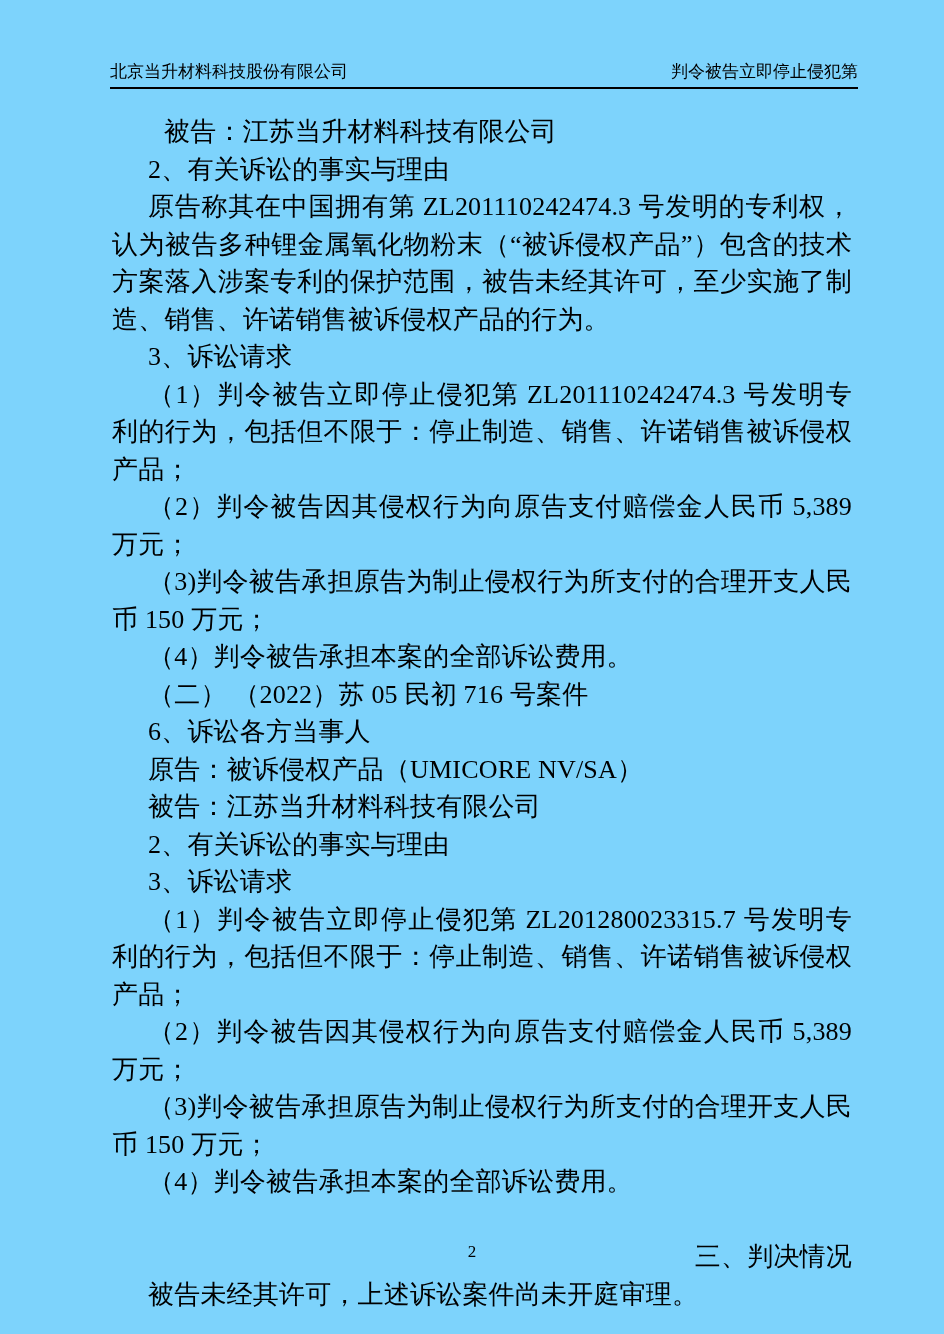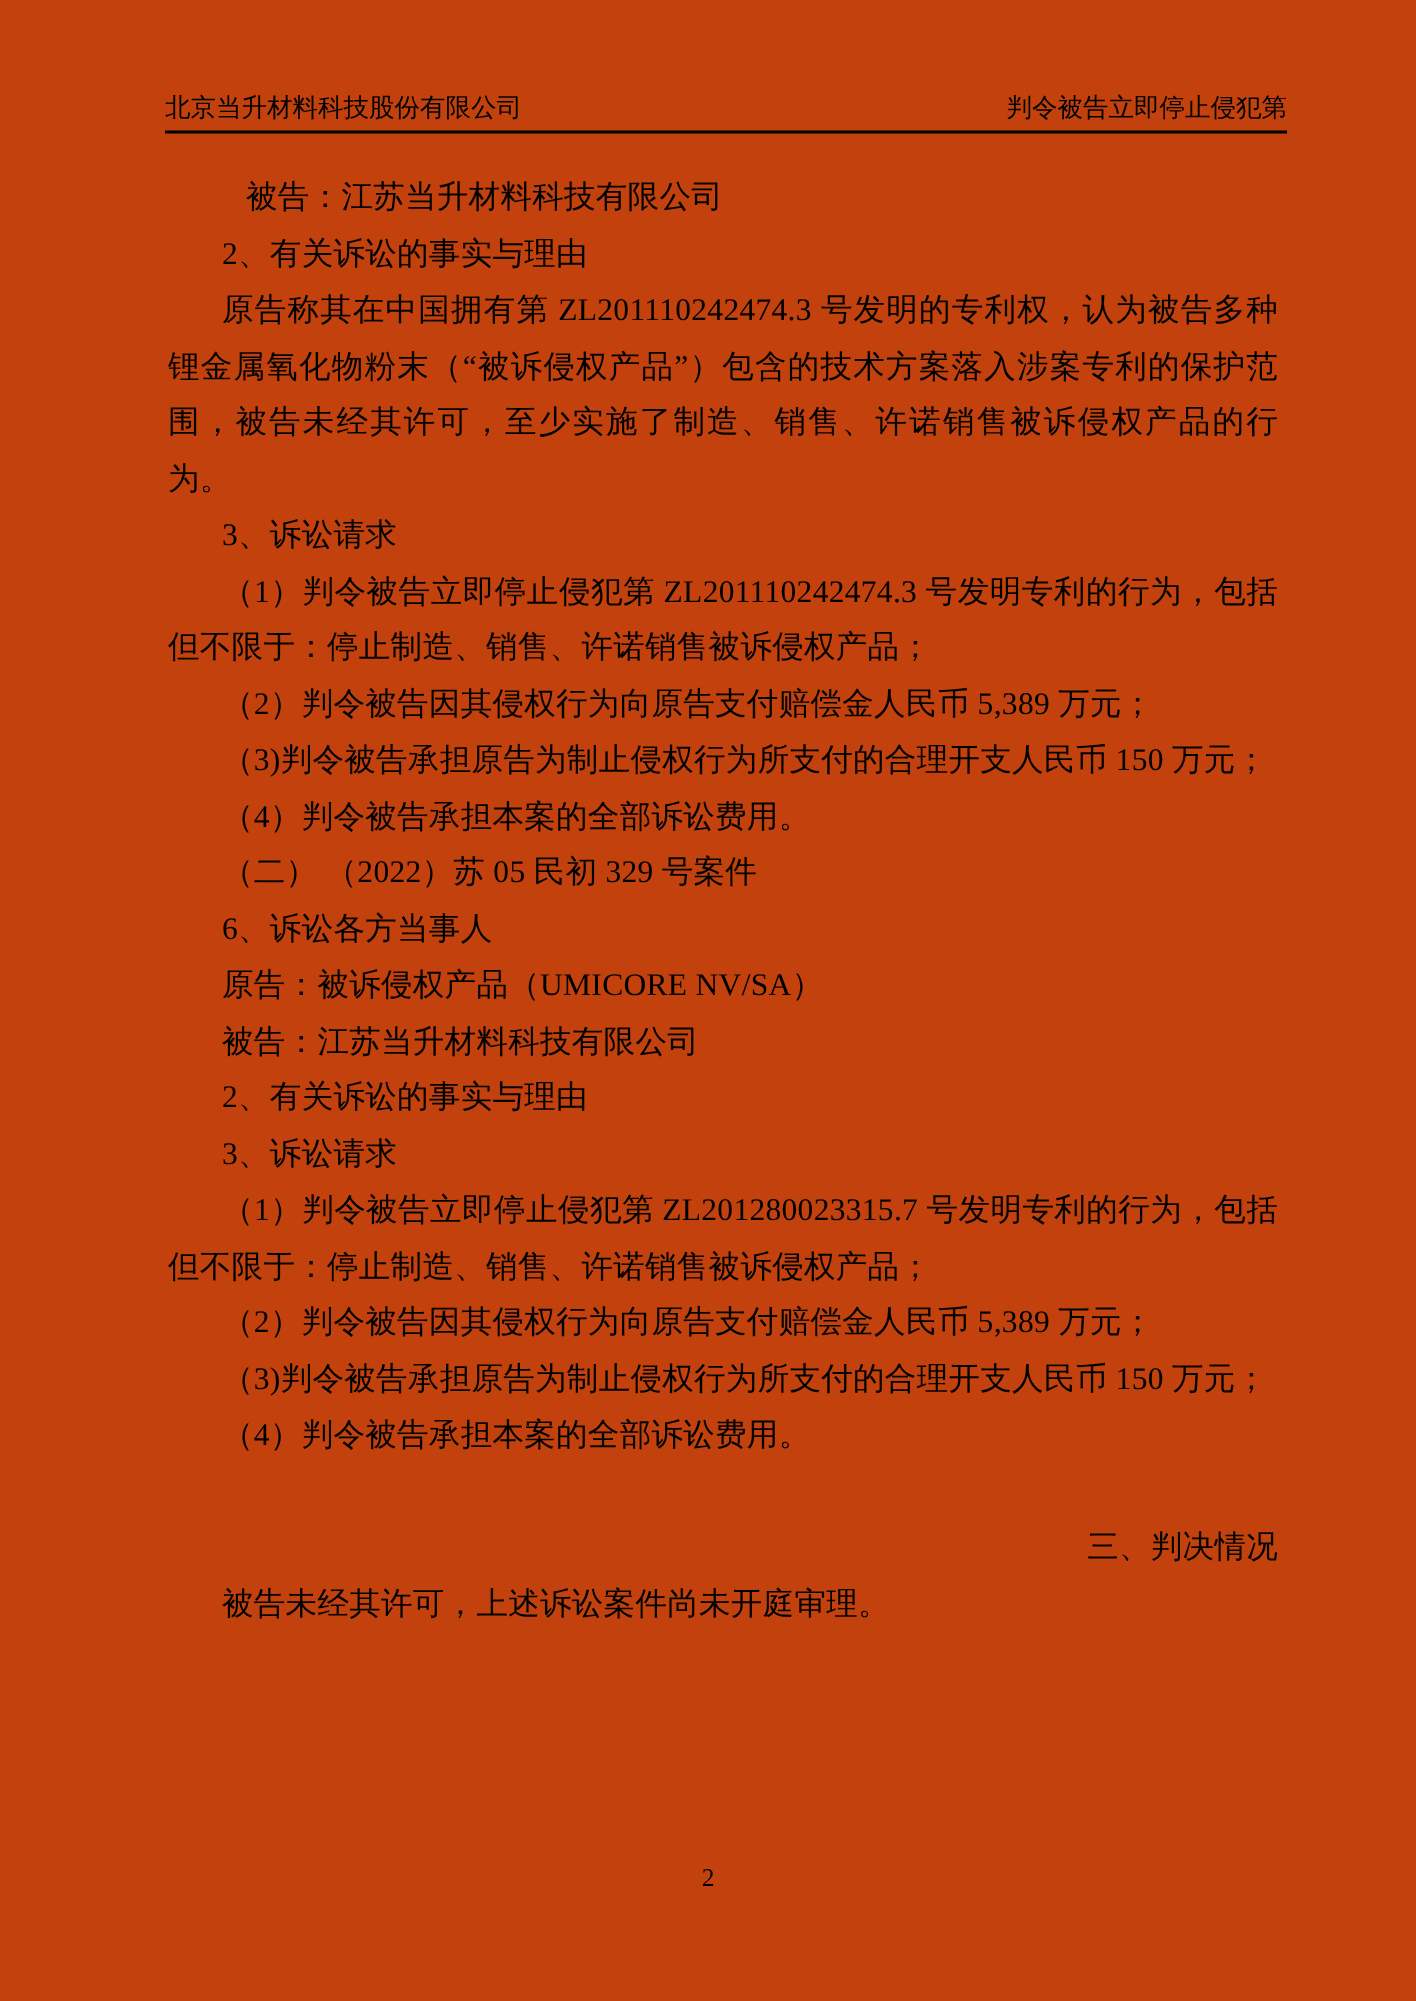--- a/index.html
+++ b/index.html
@@ -5,21 +5,21 @@
 <style>
   html, body {
     margin: 0;
     padding: 0;
     background: #ffffff;
   }
   .page {
     position: relative;
     width: 944px;
     height: 1334px;
-    background: #c2410c;
+    background: #7dd3fc;
     color: #000000;
     font-family: "Liberation Serif", "DejaVu Serif", serif;
     overflow: hidden;
     box-sizing: border-box;
   }
   
   .doc-header {
     position: absolute;
     top: 60px;
     left: 110px;
@@ -35,21 +35,21 @@
   }
   .doc-header span {
     white-space: nowrap;
   }
   
   .doc-body {
     position: absolute;
     top: 113px;
     left: 112px;
     width: 740px;
-    font-size: 21px;
+    font-size: 26px;
     line-height: 37.5px;
     letter-spacing: 0.2px;
     text-align: justify;
   }
   .para {
     margin: 0;
     text-indent: 36px;
   }
   .para.first {
     text-indent: 52px;
@@ -83,21 +83,21 @@
   <div class="doc-body">
 
   <p class="para first">被告：江苏当升材料科技有限公司</p>
       <p class="para indent">2、有关诉讼的事实与理由</p>
       <p class="para indent">原告称其在中国拥有第 ZL201110242474.3 号发明的专利权，认为被告多种锂金属氧化物粉末（“被诉侵权产品”）包含的技术方案落入涉案专利的保护范围，被告未经其许可，至少实施了制造、销售、许诺销售被诉侵权产品的行为。</p>
       <p class="para indent">3、诉讼请求</p>
       <p class="para indent">（1）判令被告立即停止侵犯第 ZL201110242474.3 号发明专利的行为，包括但不限于：停止制造、销售、许诺销售被诉侵权产品；</p>
       <p class="para indent">（2）判令被告因其侵权行为向原告支付赔偿金人民币 5,389 万元；</p>
       <p class="para indent">（3)判令被告承担原告为制止侵权行为所支付的合理开支人民币 150 万元；</p>
       <p class="para indent">（4）判令被告承担本案的全部诉讼费用。</p>
-      <p class="para indent">（二） （2022）苏 05 民初 329 号案件</p>
+      <p class="para indent">（二） （2022）苏 05 民初 716 号案件</p>
       <p class="para indent">6、诉讼各方当事人</p>
       <p class="para indent">原告：被诉侵权产品（UMICORE NV/SA）</p>
       <p class="para indent">被告：江苏当升材料科技有限公司</p>
       <p class="para indent">2、有关诉讼的事实与理由</p>
       <p class="para indent">3、诉讼请求</p>
       <p class="para indent">（1）判令被告立即停止侵犯第 ZL201280023315.7 号发明专利的行为，包括但不限于：停止制造、销售、许诺销售被诉侵权产品；</p>
       <p class="para indent">（2）判令被告因其侵权行为向原告支付赔偿金人民币 5,389 万元；</p>
       <p class="para indent">（3)判令被告承担原告为制止侵权行为所支付的合理开支人民币 150 万元；</p>
       <p class="para indent">（4）判令被告承担本案的全部诉讼费用。</p>
       <p class="para heading">三、判决情况</p>

